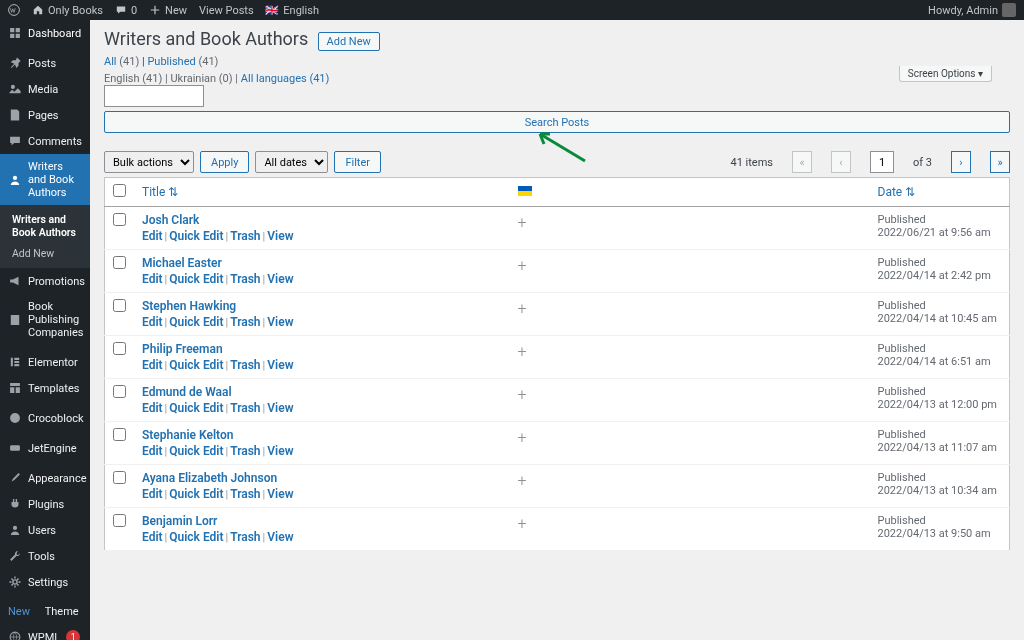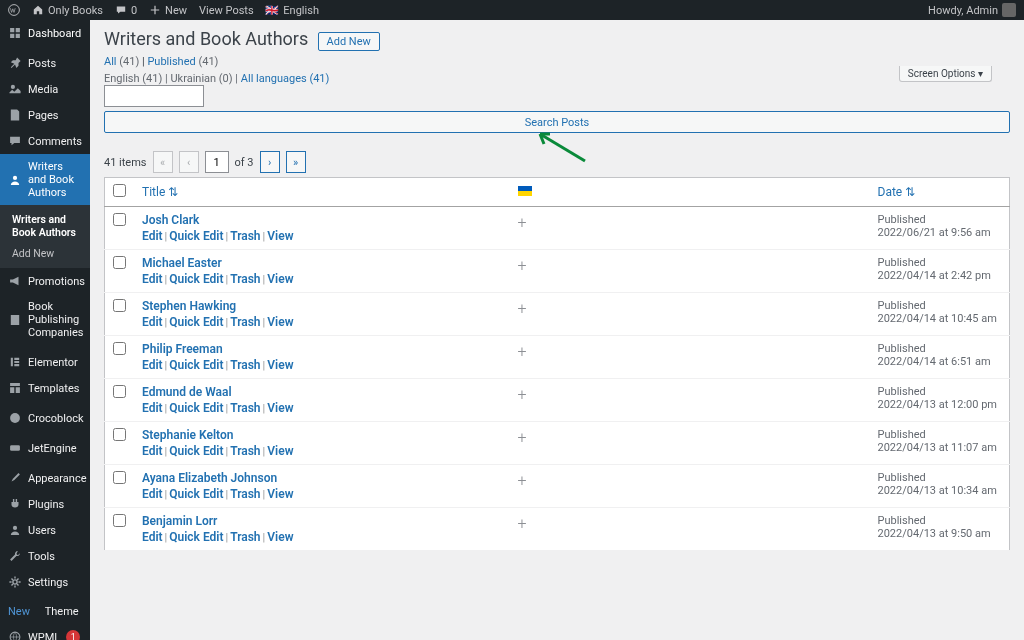--- a/index.html
+++ b/index.html
@@ -27,21 +27,21 @@
 .btn-sm { display:inline-block; border:1px solid #2271b1; color:#2271b1; padding:2px 8px; font-size:11px; border-radius:2px; cursor:pointer; background:#f6f7f7; }
 .filters { margin-top:4px; font-size:11px; }
 .filters a { color:#2271b1; text-decoration:none; }
 .filters .cnt { color:#646970; }
 .lang { margin-top:4px; font-size:11px; color:#646970; }
 .lang a { color:#2271b1; text-decoration:none; }
 .tablenav { display:flex; justify-content:space-between; align-items:center; margin:8px 0 4px; }
 .tablenav .left { display:flex; gap:6px; }
 .tablenav select { font-size:11px; padding:1px 4px; border:1px solid #8c8f94; border-radius:2px; height:22px; }
 .tablenav .btn { border:1px solid #2271b1; color:#2271b1; background:#f6f7f7; padding:2px 10px; font-size:11px; border-radius:2px; cursor:pointer; height:22px; }
-.tablenav .right { display:flex; align-items:center; gap:6px; font-size:11px; }
+.tablenav .right { display:flex; align-items:center; gap:19px; font-size:11px; }
 .pgbtn { border:1px solid #c3c4c7; background:#f6f7f7; width:20px; height:22px; display:flex; align-items:center; justify-content:center; font-size:11px; cursor:pointer; }
 .pgbtn.dis { color:#a7aaad; background:#f6f7f7; }
 .pgbtn.act { border-color:#2271b1; color:#2271b1; }
 .pginput { width:24px; height:22px; text-align:center; border:1px solid #8c8f94; font-size:11px; }
 .search-row { display:flex; justify-content:flex-end; gap:4px; margin-bottom:18px;flex-direction:column; }
 .search-row input[type=text] { border:1px solid #8c8f94; height:22px; width:100px; font-size:11px; padding:0 4px; }
 table.list { width:100%; border-collapse:collapse; background:#fff; border:1px solid #c3c4c7; font-size:12px; }
 table.list th { text-align:left; padding:6px 8px; font-weight:400; border-bottom:1px solid #a3a3a3; font-size:12px; }
 table.list th.cb { width:24px; }
 table.list th .sort { color:#2271b1; cursor:pointer; }
@@ -243,20 +243,26 @@
     <div class="lang">
       <span>English (41)</span> | <span>Ukrainian (0)</span> | <a href="#">All languages (41)</a>
     </div>
 
     <div class="search-row">
       <input type="text" style="">
       <button class="btn" style="border:1px solid #2271b1;color:#2271b1;background:#f6f7f7;padding:2px 8px;font-size:11px;border-radius:2px;height:22px;cursor:pointer">Search Posts</button>
     </div>
 
     <div class="tablenav">
+      <div class="left">
+        <select><option>Bulk actions</option></select>
+        <button class="btn">Apply</button>
+        <select><option>All dates</option></select>
+        <button class="btn">Filter</button>
+      </div>
       <div class="right">
         <span>41 items</span>
         <span class="pgbtn dis">«</span>
         <span class="pgbtn dis">‹</span>
         <input class="pginput" value="1" style="">
         <span>of 3</span>
         <span class="pgbtn act">›</span>
         <span class="pgbtn act">»</span>
       </div>
     </div>

